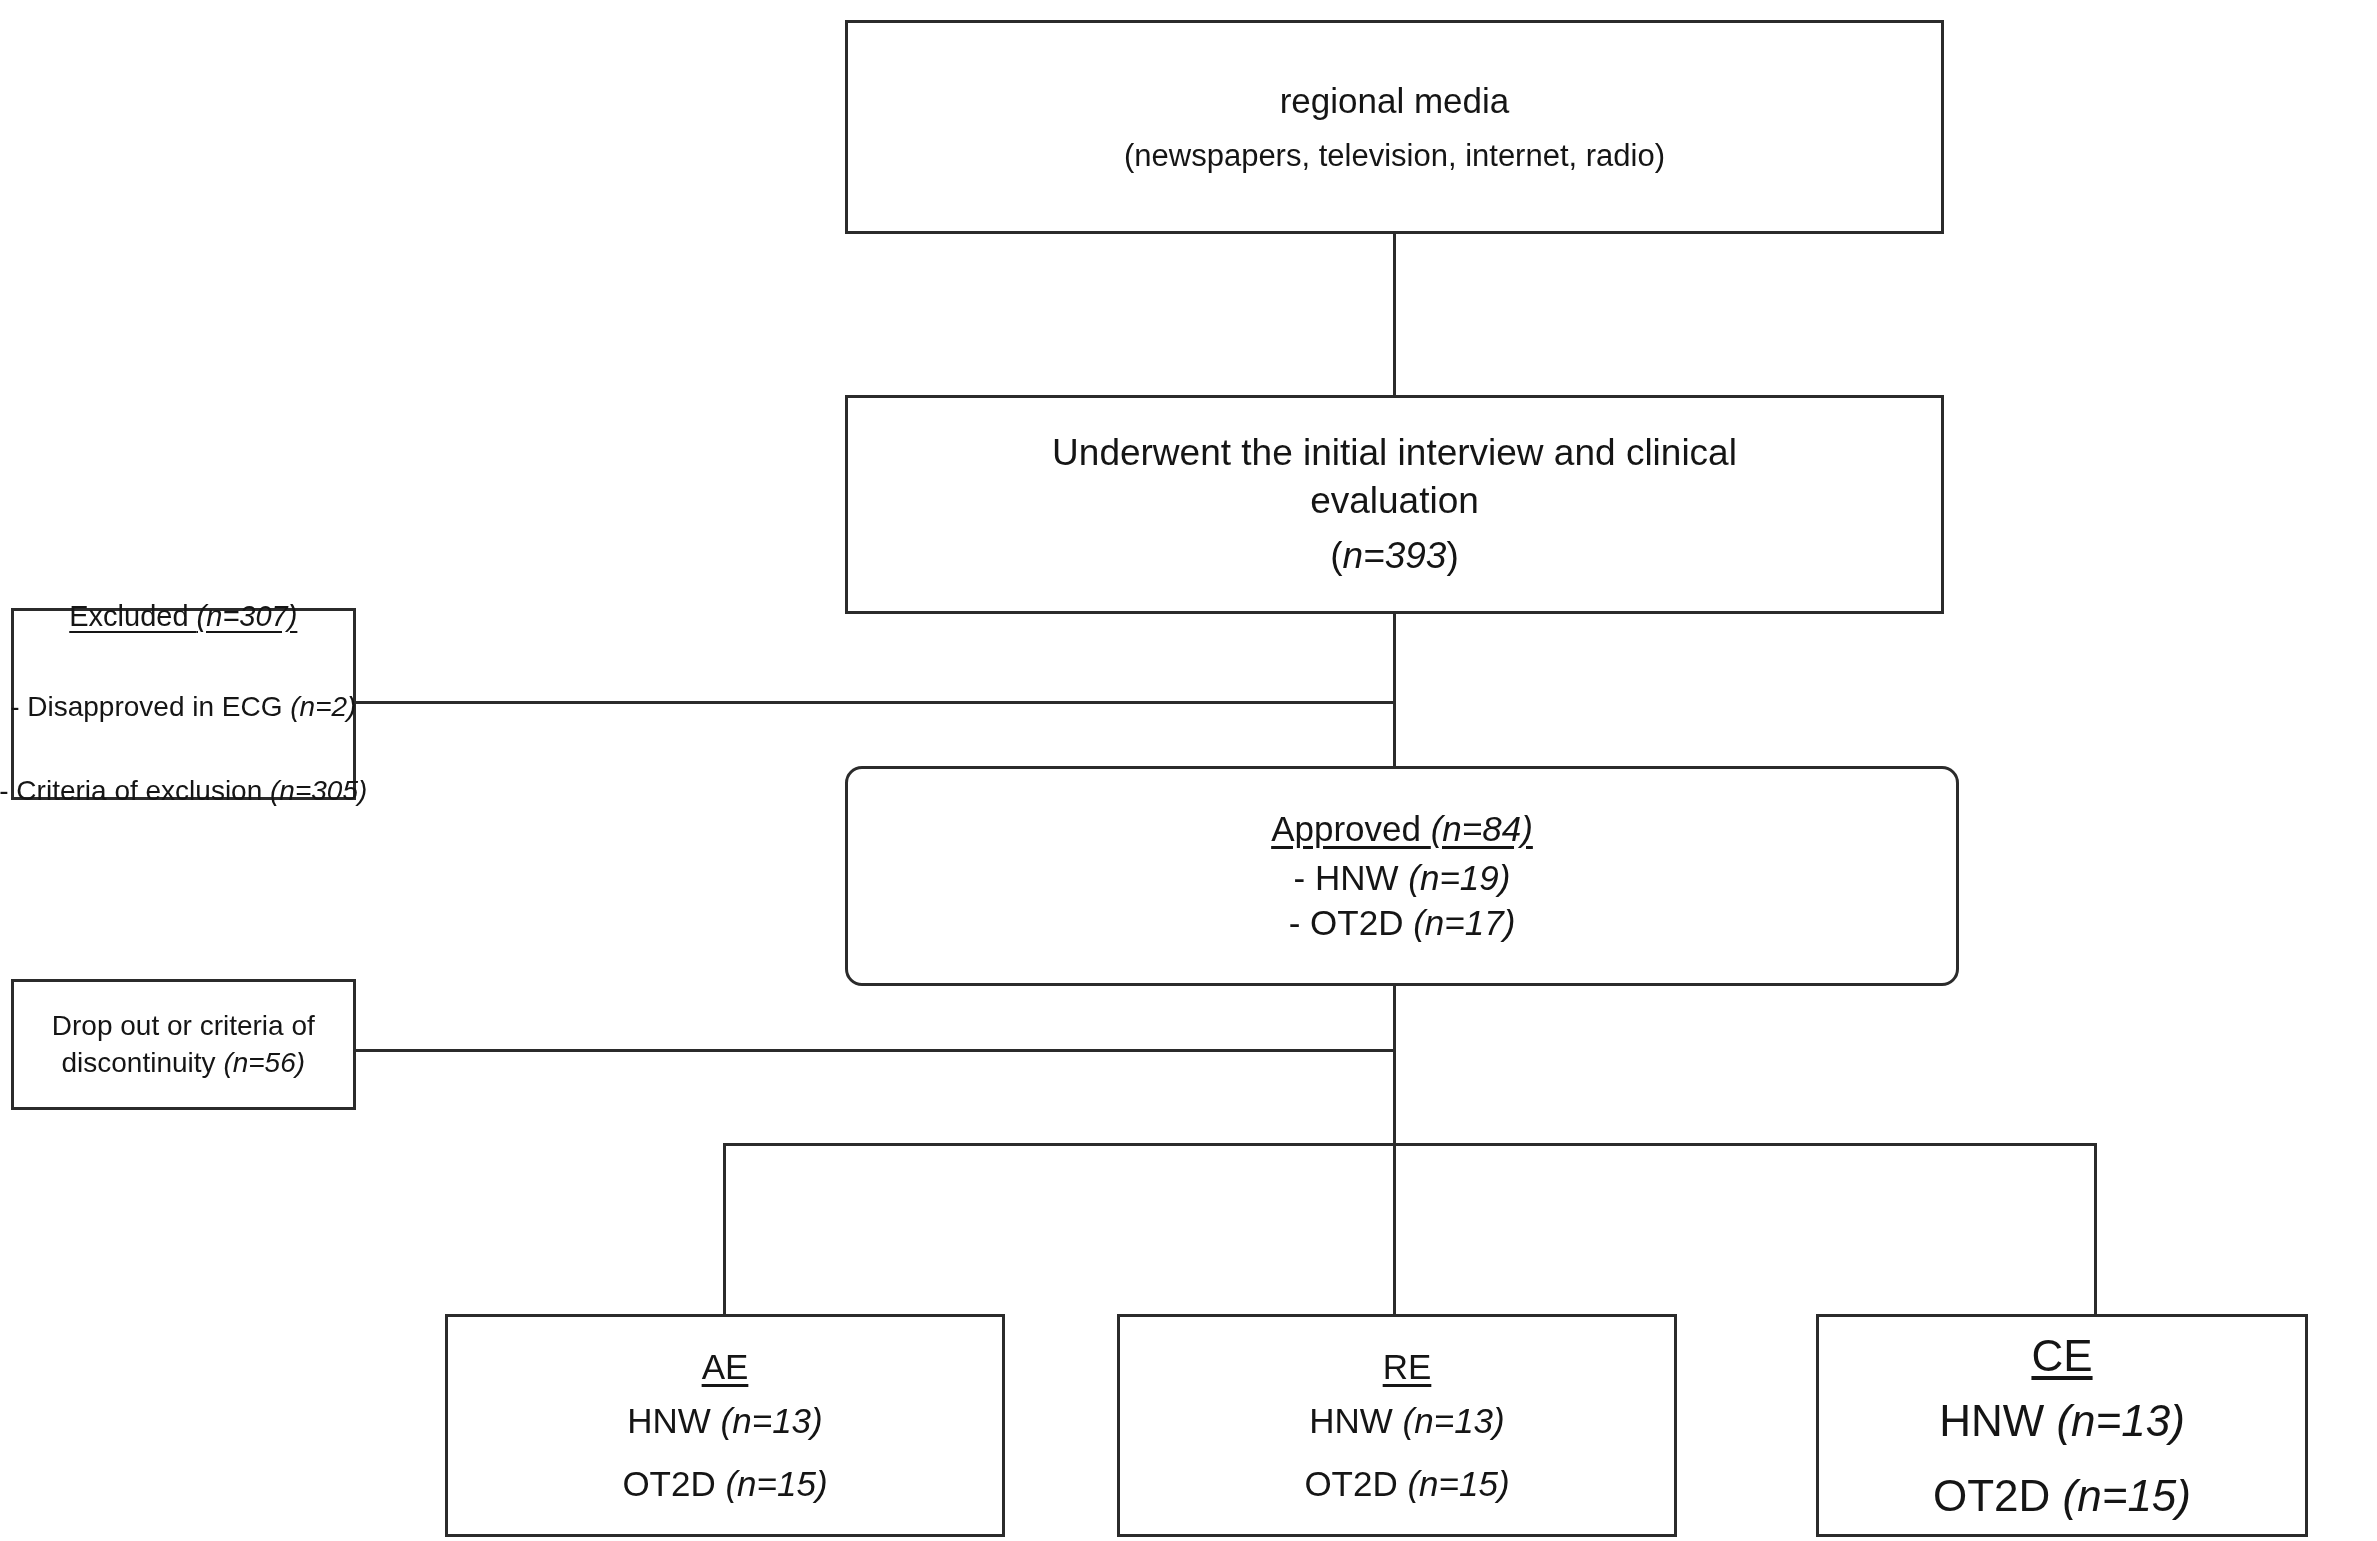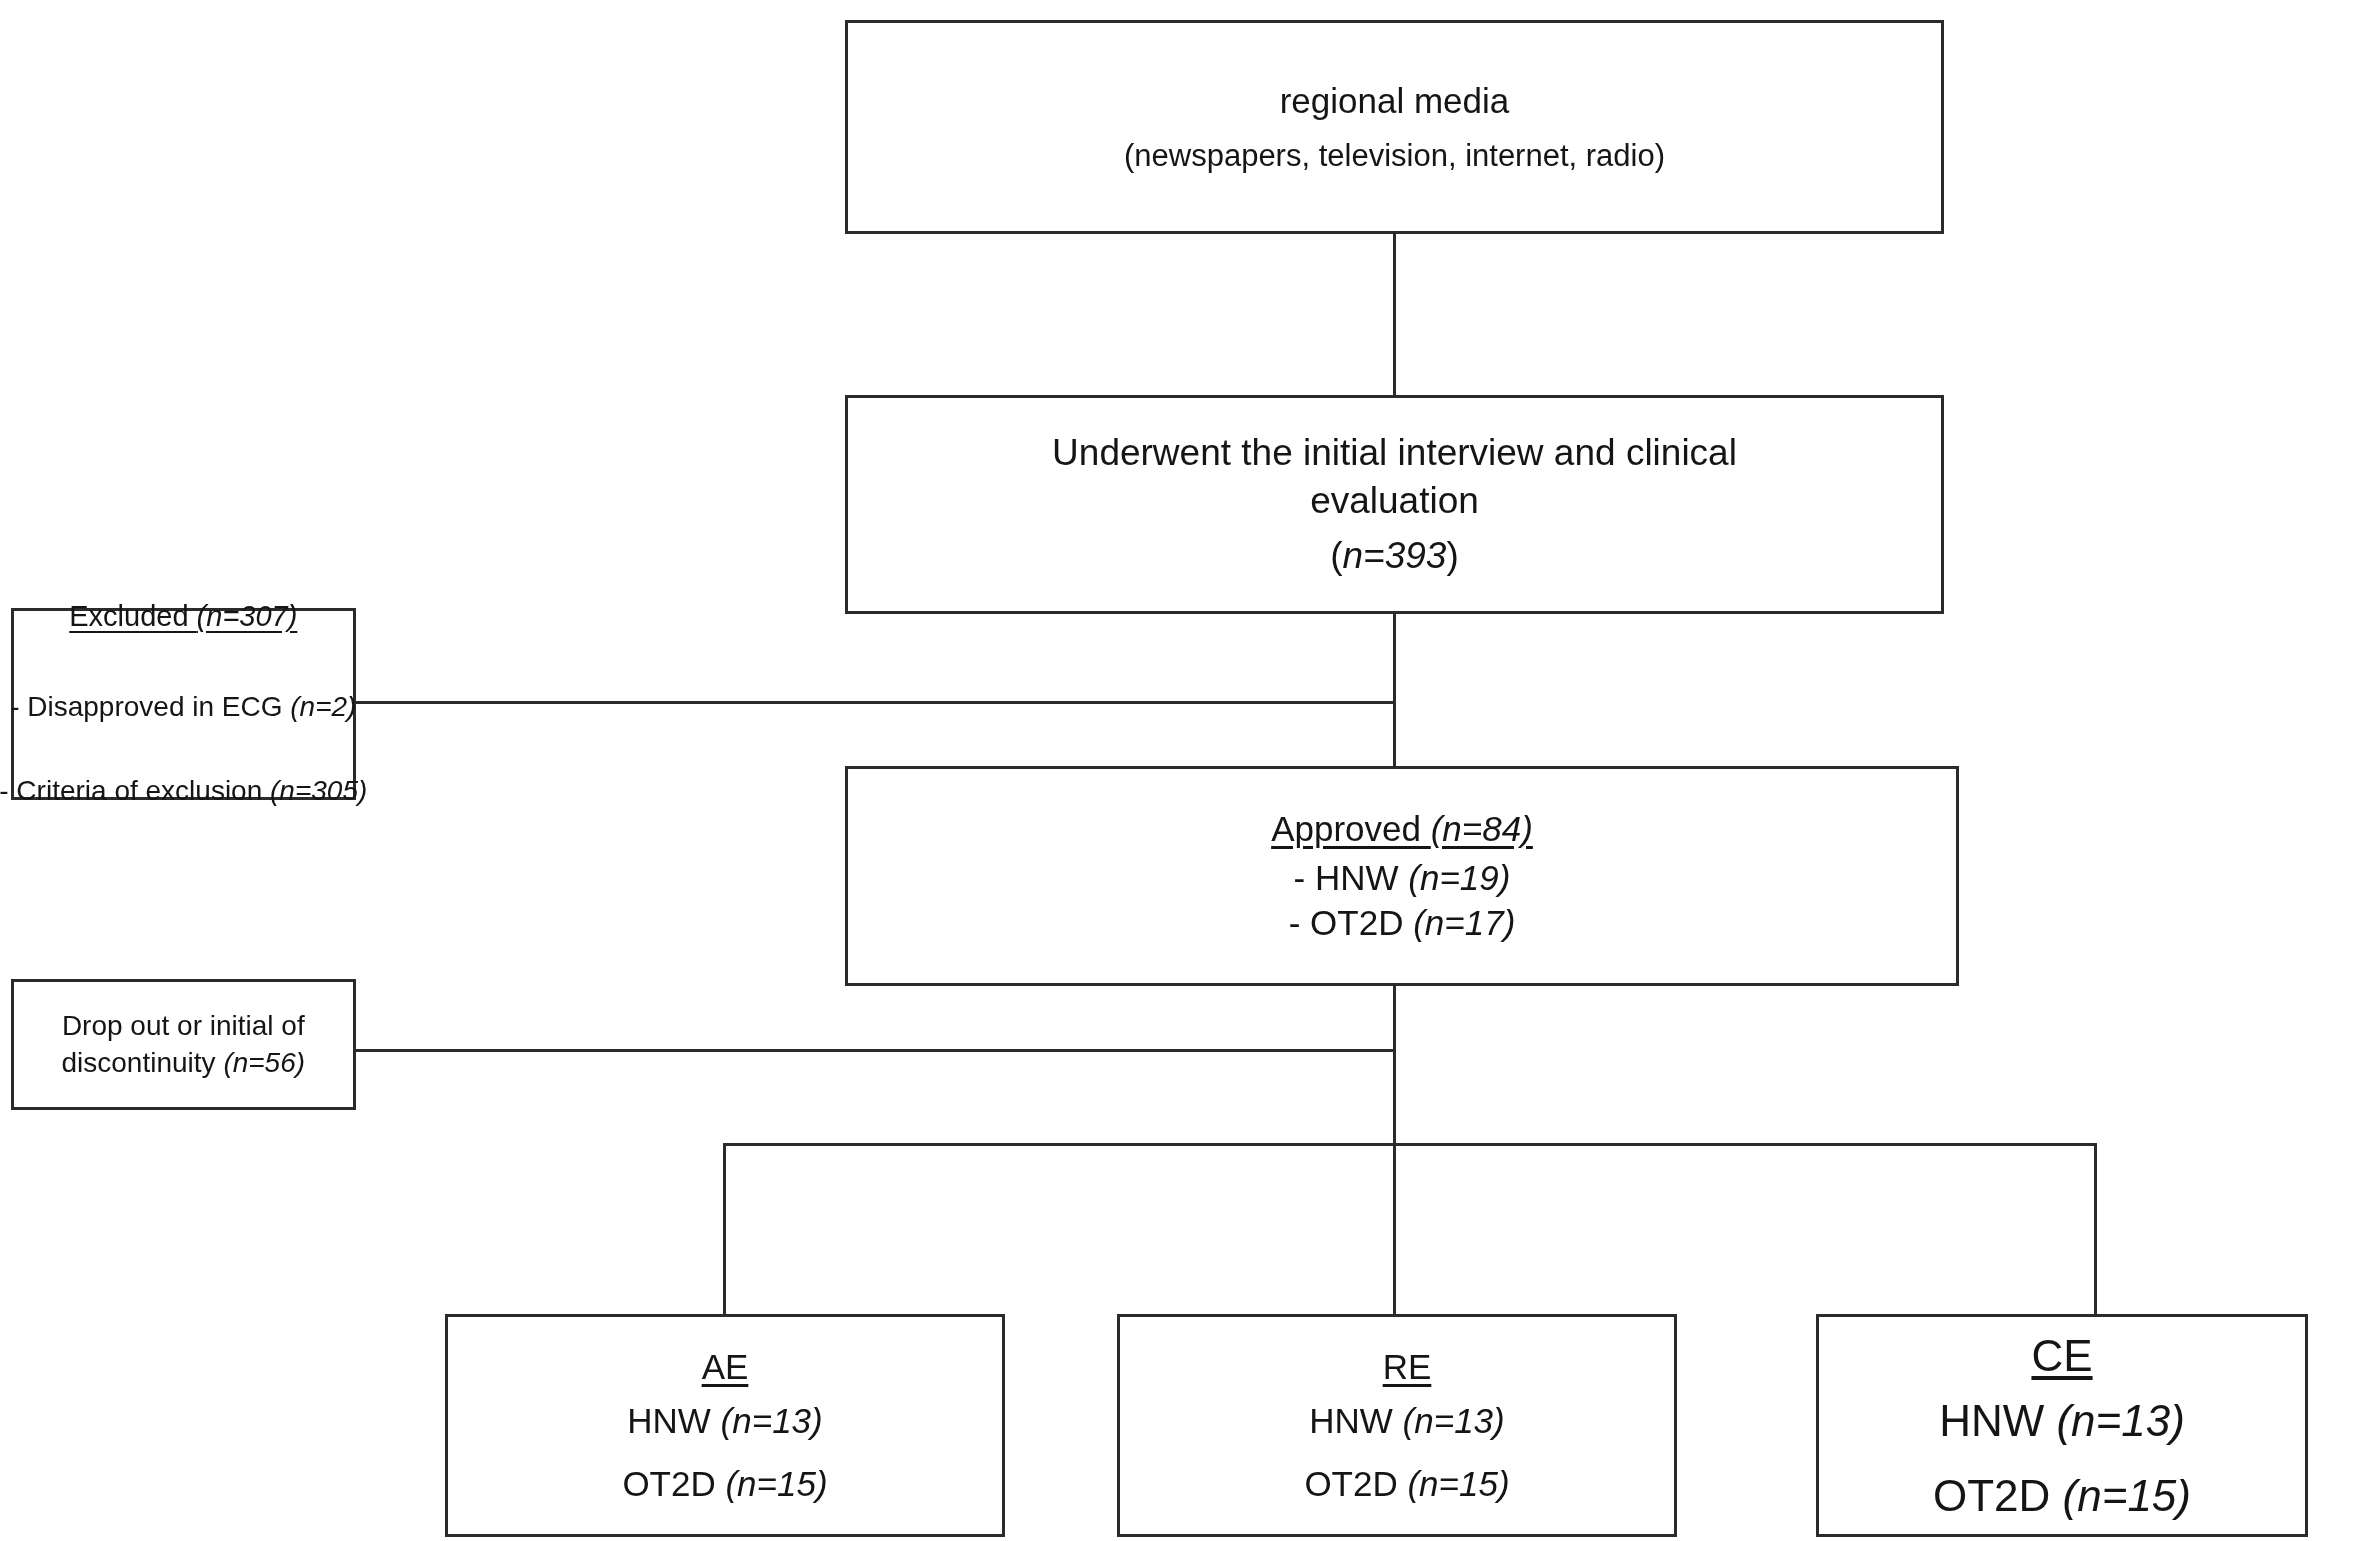--- a/index.html
+++ b/index.html
@@ -49,21 +49,21 @@
   #node-disclosure   { left: 845px; top: 20px;   width: 1099px; height: 214px; font-size: 35px; }
   #node-disclosure .l1 { font-size: 38px; }
   #node-disclosure .l3 { font-size: 31px; margin-top: 12.3px; }
 
   #node-initial      { left: 845px; top: 395px;  width: 1099px; height: 219px; font-size: 37px; }
   #node-initial .l3  { margin-top: 6.2px; }
 
   #node-excluded     { left: 10.8px;   top: 608px;  width: 345px;  height: 192px; font-size: 28px; gap: 48px; }
   #node-excluded .l1 { font-size: 29px; margin-bottom: 4.6px; }
 
-  #node-approved     { left: 845px; top: 766px;  width: 1114px; height: 220px; font-size: 35px; }
+  #node-approved     { left: 845px; top: 766px;  width: 1114px; height: 220px; font-size: 35px; border-radius: 17px; }
   #node-approved .l1 { margin-bottom: 3.1px; }
 
   #node-dropout      { left: 10.8px;   top: 979px; width: 345px;  height: 131px; font-size: 28px; }
 
   #node-ae           { left: 445px;  top: 1314px; width: 560px;  height: 223px; font-size: 35px; align-items: center; }
   #node-re           { left: 1117px; top: 1314px; width: 560px;  height: 223px; font-size: 35px; padding-left: 20px; }
   #node-ce           { left: 1816px; top: 1314px; width: 492px;  height: 223px; font-size: 44px; }
   .leaf .l1 { margin-bottom: 7.7px; }
   .leaf .l2 { margin-bottom: 18px; }
 
@@ -108,21 +108,21 @@
     <span class="ln l3"><span>- Criteria of exclusion </span><i>(n=305)</i></span>
   </div>
 
   <div class="node" id="node-approved">
     <span class="ln l1 hd"><span>Approved </span><i>(n=84)</i></span>
     <span class="ln l2"><span>- HNW </span><i>(n=19)</i></span>
     <span class="ln l3"><span>- OT2D </span><i>(n=17)</i></span>
   </div>
 
   <div class="node" id="node-dropout">
-    <span class="ln l1">Drop out or initial of</span>
+    <span class="ln l1">Drop out or criteria of</span>
     <span class="ln l2"><span>discontinuity </span><i>(n=56)</i></span>
   </div>
 
   <div class="node leaf" id="node-ae">
     <span class="ln l1 hd">AE</span>
     <span class="ln l2"><span>HNW </span><i>(n=13)</i></span>
     <span class="ln l3"><span>OT2D </span><i>(n=15)</i></span>
   </div>
 
   <div class="node leaf" id="node-re">

